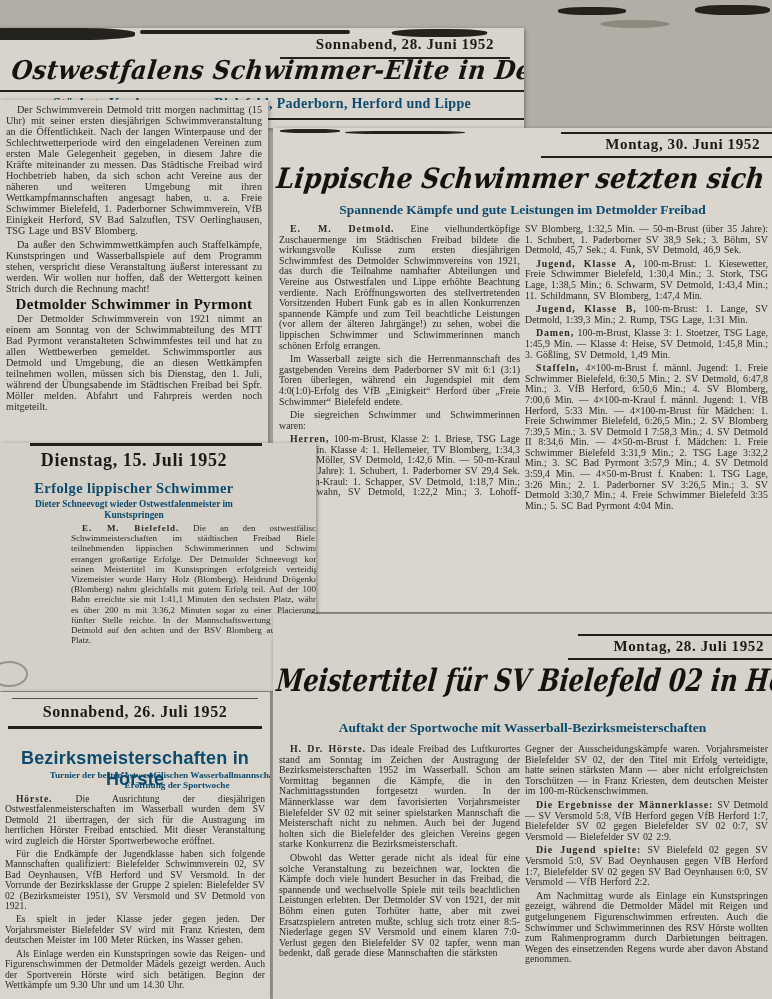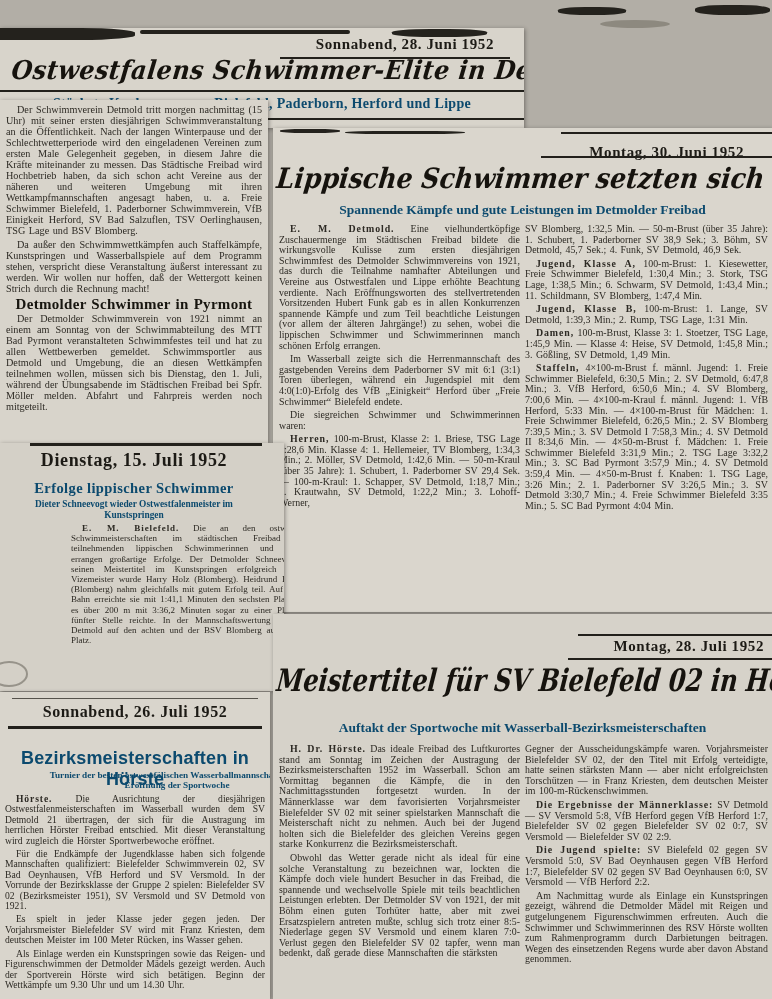--- a/index.html
+++ b/index.html
@@ -72,42 +72,42 @@
       <p>Da außer den Schwimmwettkämpfen auch Staffelkämpfe, Kunstspringen und Wasserballspiele auf dem Programm stehen, verspricht diese Veranstaltung äußerst interessant zu werden. Wir wollen nur hoffen, daß der Wettergott keinen Strich durch die Rechnung macht!</p>
       <div class="c1-section-head">Detmolder Schwimmer in Pyrmont</div>
       <p>Der Detmolder Schwimmverein von 1921 nimmt an einem am Sonntag von der Schwimmabteilung des MTT Bad Pyrmont veranstalteten Schwimmfestes teil und hat zu allen Wettbewerben gemeldet. Schwimmsportler aus Detmold und Umgebung, die an diesen Wettkämpfen teilnehmen wollen, müssen sich bis Dienstag, den 1. Juli, während der Übungsabende im Städtischen Freibad bei Spfr. Möller melden. Abfahrt und Fahrpreis werden noch mitgeteilt.</p>
     </div>
   </div>
 
   <div class="paper tone-b" style="left:273px;top:128px;width:499px;height:484px;">
     <div class="smudge" style="left:7px;top:1px;width:60px;height:4px;border-radius:40%;"></div>
     <div class="smudge" style="left:72px;top:3px;width:120px;height:3px;border-radius:40%;"></div>
     <div class="rule" style="left:288px;top:4px;width:211px;height:2px;"></div>
-    <div class="dateline" style="right:28px;top:8px;font-size:15px;margin-top:8px;">Montag, 30. Juni 1952</div>
+    <div class="dateline" style="right:12px;top:8px;font-size:15px;">Montag, 30. Juni 1952</div>
     <div class="rule" style="left:268px;top:28px;width:231px;height:2px;"></div>
     <div class="script-head" style="left:2px;top:34px;font-size:28px;transform:scaleX(.9) skewX(-7deg);">Lippische Schwimmer setzten sich durch</div>
     <div class="subhead" style="left:0;top:74px;width:499px;font-size:13.5px;">Spannende Kämpfe und gute Leistungen im Detmolder Freibad</div>
 
     <div class="col c2-col" style="left:6px;top:96px;width:241px;">
       <p><span class="lead">E. M. Detmold.</span><span> Eine vielhundertköpfige Zuschauermenge im Städtischen Freibad bildete die wirkungsvolle Kulisse zum ersten diesjährigen Schwimmfest des Detmolder Schwimmvereins von 1921, das durch die Teilnahme namhafter Abteilungen und Vereine aus Ostwestfalen und Lippe erhöhte Beachtung verdiente. Nach Eröffnungsworten des stellvertretenden Vorsitzenden Hubert Funk gab es in allen Konkurrenzen spannende Kämpfe und zum Teil beachtliche Leistungen (vor allem der älteren Jahrgänge!) zu sehen, wobei die lippischen Schwimmer und Schwimmerinnen manch schönen Erfolg errangen.</span></p>
       <p>Im Wasserball zeigte sich die Herrenmannschaft des gastgebenden Vereins dem Paderborner SV mit 6:1 (3:1) Toren überlegen, während ein Jugendspiel mit dem 4:0(1:0)-Erfolg des VfB „Einigkeit“ Herford über „Freie Schwimmer“ Bielefeld endete.</p>
       <p>Die siegreichen Schwimmer und Schwimmerinnen waren:</p>
       <p><span class="lead">Herren,</span><span> 100-m-Brust, Klasse 2: 1. Briese, TSG Lage 1:28,6 Min. Klasse 4: 1. Hellemeier, TV Blomberg, 1:34,3 Min.; 2. Möller, SV Detmold, 1:42,6 Min. — 50-m-Kraul (über 35 Jahre): 1. Schubert, 1. Paderborner SV 29,4 Sek. — 100-m-Kraul: 1. Schapper, SV Detmold, 1:18,7 Min.; 2. Krautwahn, SV Detmold, 1:22,2 Min.; 3. Lohoff-Werner,</span></p>
     </div>
 
     <div class="col c2-col" style="left:252px;top:96px;width:243px;">
       <p class="noindent">SV Blomberg, 1:32,5 Min. — 50-m-Brust (über 35 Jahre): 1. Schubert, 1. Paderborner SV 38,9 Sek.; 3. Böhm, SV Detmold, 45,7 Sek.; 4. Funk, SV Detmold, 46,9 Sek.</p>
       <p><span class="lead">Jugend, Klasse A,</span><span> 100-m-Brust: 1. Kiesewetter, Freie Schwimmer Bielefeld, 1:30,4 Min.; 3. Stork, TSG Lage, 1:38,5 Min.; 6. Schwarm, SV Detmold, 1:43,4 Min.; 11. Schildmann, SV Blomberg, 1:47,4 Min.</span></p>
       <p><span class="lead">Jugend, Klasse B,</span><span> 100-m-Brust: 1. Lange, SV Detmold, 1:39,3 Min.; 2. Rump, TSG Lage, 1:31 Min.</span></p>
       <p><span class="lead">Damen,</span><span> 100-m-Brust, Klasse 3: 1. Stoetzer, TSG Lage, 1:45,9 Min. — Klasse 4: Heise, SV Detmold, 1:45,8 Min.; 3. Gößling, SV Detmold, 1,49 Min.</span></p>
       <p><span class="lead">Staffeln,</span><span> 4×100-m-Brust f. männl. Jugend: 1. Freie Schwimmer Bielefeld, 6:30,5 Min.; 2. SV Detmold, 6:47,8 Min.; 3. VfB Herford, 6:50,6 Min.; 4. SV Blomberg, 7:00,6 Min. — 4×100-m-Kraul f. männl. Jugend: 1. VfB Herford, 5:33 Min. — 4×100-m-Brust für Mädchen: 1. Freie Schwimmer Bielefeld, 6:26,5 Min.; 2. SV Blomberg 7:39,5 Min.; 3. SV Detmold I 7:58,3 Min.; 4. SV Detmold II 8:34,6 Min. — 4×50-m-Brust f. Mädchen: 1. Freie Schwimmer Bielefeld 3:31,9 Min.; 2. TSG Lage 3:32,2 Min.; 3. SC Bad Pyrmont 3:57,9 Min.; 4. SV Detmold 3:59,4 Min. — 4×50-m-Brust f. Knaben: 1. TSG Lage, 3:26 Min.; 2. 1. Paderborner SV 3:26,5 Min.; 3. SV Detmold 3:30,7 Min.; 4. Freie Schwimmer Bielefeld 3:35 Min.; 5. SC Bad Pyrmont 4:04 Min.</span></p>
     </div>
   </div>
 
-  <div class="paper tone-c" style="left:0;top:443px;width:284px;height:248px;">
+  <div class="paper tone-c" style="left:0;top:443px;width:316px;height:248px;">
     <div class="rule" style="left:30px;top:0;width:232px;height:3px;"></div>
     <div class="dateline" style="left:0;top:7px;width:268px;text-align:center;font-size:18px;">Dienstag, 15. Juli 1952</div>
     <div class="subhead" style="left:0;top:37px;width:268px;font-size:14.5px;letter-spacing:.4px;">Erfolge lippischer Schwimmer</div>
     <div class="subhead" style="left:14px;top:56px;width:240px;font-size:9.4px;line-height:10.5px;">Dieter Schneevogt wieder Ostwestfalenmeister im Kunstspringen</div>
     <div class="col c3-body" style="left:23px;top:80px;width:258px;margin-left:48px;">
       <p><span class="lead">E. M. Bielefeld.</span><span> Die an den ostwestfälischen Schwimmeisterschaften im städtischen Freibad Bielefeld teilnehmenden lippischen Schwimmerinnen und Schwimmer errangen großartige Erfolge. Der Detmolder Schneevogt konnte seinen Meistertitel im Kunstspringen erfolgreich verteidigen. Vizemeister wurde Harry Holz (Blomberg). Heidrund Drögenkamp (Blomberg) nahm gleichfalls mit gutem Erfolg teil. Auf der 100-m-Bahn erreichte sie mit 1:41,1 Minuten den sechsten Platz, während es über 200 m mit 3:36,2 Minuten sogar zu einer Placierung an fünfter Stelle reichte. In der Mannschaftswertung kam der SV Detmold auf den achten und der BSV Blomberg auf den neunten Platz.</span></p>
     </div>
     <div class="curl" style="left:-10px;top:218px;width:38px;height:26px;"></div>
   </div>
 

